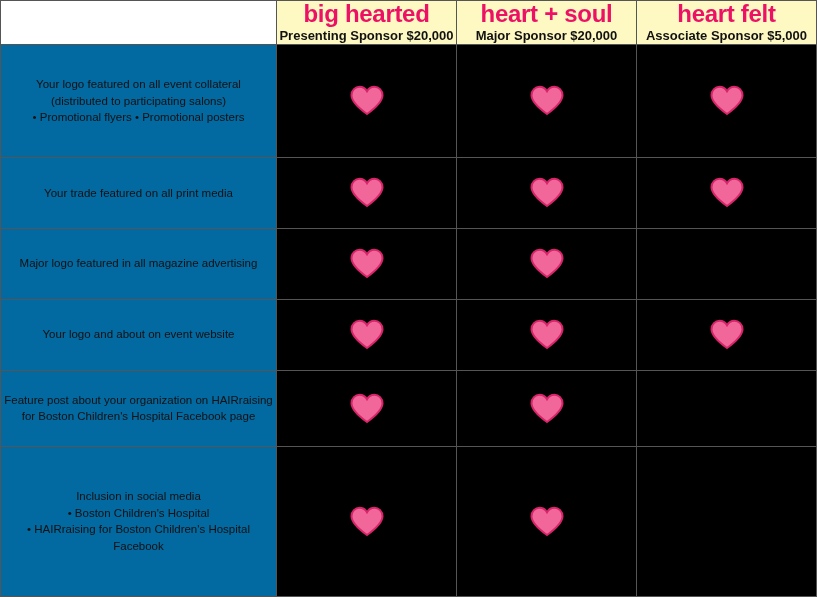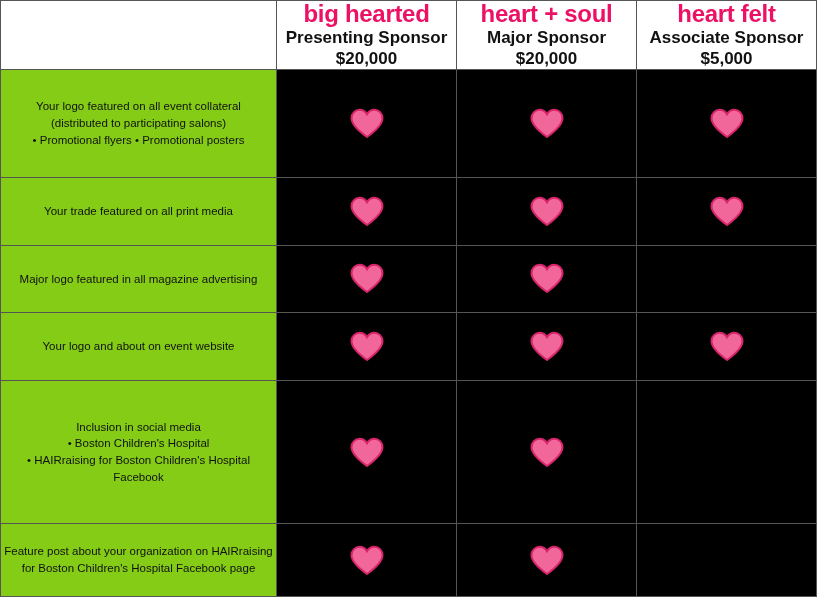--- a/index.html
+++ b/index.html
@@ -34,41 +34,41 @@
   col.c-feature { width: 276px; }
   col.c-tier    { width: 180px; }
 
   
   .hdr-blank {
     background: #ffffff;
     border-top: 1px solid #ffffff;
     border-left: 1px solid #ffffff;
   }
   .hdr-tier {
-    background: #ffffff;
+    background: #fef9c3;
     text-align: center;
     padding: 6px 4px 10px 4px;
   }
   .tier-name {
     font-size: 24px;
     font-weight: bold;
     color: #ec1164;
     line-height: 1.05;
     letter-spacing: -0.3px;
   }
   .tier-sub {
-    font-size: 17px;
+    font-size: 13px;
     color: #111;
     margin-top: 2px;
     line-height: 1.2;
   }
 
   
   .feature {
-    background: #84cc16;
+    background: #0369a1;
     color: #111;
     font-size: 11.5px;
     line-height: 1.45;
     text-align: center;
     padding: 6px 8px;
   }
   .feature .line { display: block; }
 
   
   .cell {
@@ -210,20 +210,43 @@
           <td class="cell">
             <div class="heart-wrap">
               <svg class="heart" width="34" height="31" viewBox="0 0 34 31" aria-hidden="true">
                 <path d="M17 29 C 6 21, 1.5 15.5, 1.5 10.2 C 1.5 5.2, 5.3 1.8, 9.6 1.8 C 12.6 1.8, 15.4 3.5, 17 6.2 C 18.6 3.5, 21.4 1.8, 24.4 1.8 C 28.7 1.8, 32.5 5.2, 32.5 10.2 C 32.5 15.5, 28 21, 17 29 Z" fill="#f2679a" stroke="#d8246b" stroke-width="2"></path>
               </svg>
             </div>
           </td>
         </tr>
         <tr>
           <td class="feature">
+            <span class="line">Feature post about your organization on HAIRraising</span>
+            <span class="line">for Boston Children's Hospital Facebook page</span>
+          </td>
+          <td class="cell">
+            <div class="heart-wrap">
+              <svg class="heart" width="34" height="31" viewBox="0 0 34 31" aria-hidden="true">
+                <path d="M17 29 C 6 21, 1.5 15.5, 1.5 10.2 C 1.5 5.2, 5.3 1.8, 9.6 1.8 C 12.6 1.8, 15.4 3.5, 17 6.2 C 18.6 3.5, 21.4 1.8, 24.4 1.8 C 28.7 1.8, 32.5 5.2, 32.5 10.2 C 32.5 15.5, 28 21, 17 29 Z" fill="#f2679a" stroke="#d8246b" stroke-width="2"></path>
+              </svg>
+            </div>
+          </td>
+          <td class="cell">
+            <div class="heart-wrap">
+              <svg class="heart" width="34" height="31" viewBox="0 0 34 31" aria-hidden="true">
+                <path d="M17 29 C 6 21, 1.5 15.5, 1.5 10.2 C 1.5 5.2, 5.3 1.8, 9.6 1.8 C 12.6 1.8, 15.4 3.5, 17 6.2 C 18.6 3.5, 21.4 1.8, 24.4 1.8 C 28.7 1.8, 32.5 5.2, 32.5 10.2 C 32.5 15.5, 28 21, 17 29 Z" fill="#f2679a" stroke="#d8246b" stroke-width="2"></path>
+              </svg>
+            </div>
+          </td>
+          <td class="cell">
+            <div class="empty"></div>
+          </td>
+        </tr>
+        <tr>
+          <td class="feature">
             <span class="line">Inclusion in social media</span>
             <span class="line">• Boston Children's Hospital</span>
             <span class="line">• HAIRraising for Boston Children's Hospital Facebook</span>
           </td>
           <td class="cell">
             <div class="heart-wrap">
               <svg class="heart" width="34" height="31" viewBox="0 0 34 31" aria-hidden="true">
                 <path d="M17 29 C 6 21, 1.5 15.5, 1.5 10.2 C 1.5 5.2, 5.3 1.8, 9.6 1.8 C 12.6 1.8, 15.4 3.5, 17 6.2 C 18.6 3.5, 21.4 1.8, 24.4 1.8 C 28.7 1.8, 32.5 5.2, 32.5 10.2 C 32.5 15.5, 28 21, 17 29 Z" fill="#f2679a" stroke="#d8246b" stroke-width="2"></path>
               </svg>
             </div>
@@ -232,38 +255,15 @@
             <div class="heart-wrap">
               <svg class="heart" width="34" height="31" viewBox="0 0 34 31" aria-hidden="true">
                 <path d="M17 29 C 6 21, 1.5 15.5, 1.5 10.2 C 1.5 5.2, 5.3 1.8, 9.6 1.8 C 12.6 1.8, 15.4 3.5, 17 6.2 C 18.6 3.5, 21.4 1.8, 24.4 1.8 C 28.7 1.8, 32.5 5.2, 32.5 10.2 C 32.5 15.5, 28 21, 17 29 Z" fill="#f2679a" stroke="#d8246b" stroke-width="2"></path>
               </svg>
             </div>
           </td>
           <td class="cell">
             <div class="empty"></div>
           </td>
         </tr>
-        <tr>
-          <td class="feature">
-            <span class="line">Feature post about your organization on HAIRraising</span>
-            <span class="line">for Boston Children's Hospital Facebook page</span>
-          </td>
-          <td class="cell">
-            <div class="heart-wrap">
-              <svg class="heart" width="34" height="31" viewBox="0 0 34 31" aria-hidden="true">
-                <path d="M17 29 C 6 21, 1.5 15.5, 1.5 10.2 C 1.5 5.2, 5.3 1.8, 9.6 1.8 C 12.6 1.8, 15.4 3.5, 17 6.2 C 18.6 3.5, 21.4 1.8, 24.4 1.8 C 28.7 1.8, 32.5 5.2, 32.5 10.2 C 32.5 15.5, 28 21, 17 29 Z" fill="#f2679a" stroke="#d8246b" stroke-width="2"></path>
-              </svg>
-            </div>
-          </td>
-          <td class="cell">
-            <div class="heart-wrap">
-              <svg class="heart" width="34" height="31" viewBox="0 0 34 31" aria-hidden="true">
-                <path d="M17 29 C 6 21, 1.5 15.5, 1.5 10.2 C 1.5 5.2, 5.3 1.8, 9.6 1.8 C 12.6 1.8, 15.4 3.5, 17 6.2 C 18.6 3.5, 21.4 1.8, 24.4 1.8 C 28.7 1.8, 32.5 5.2, 32.5 10.2 C 32.5 15.5, 28 21, 17 29 Z" fill="#f2679a" stroke="#d8246b" stroke-width="2"></path>
-              </svg>
-            </div>
-          </td>
-          <td class="cell">
-            <div class="empty"></div>
-          </td>
-        </tr>
       </tbody>
   </table>
 </div>
 
 </body></html>

